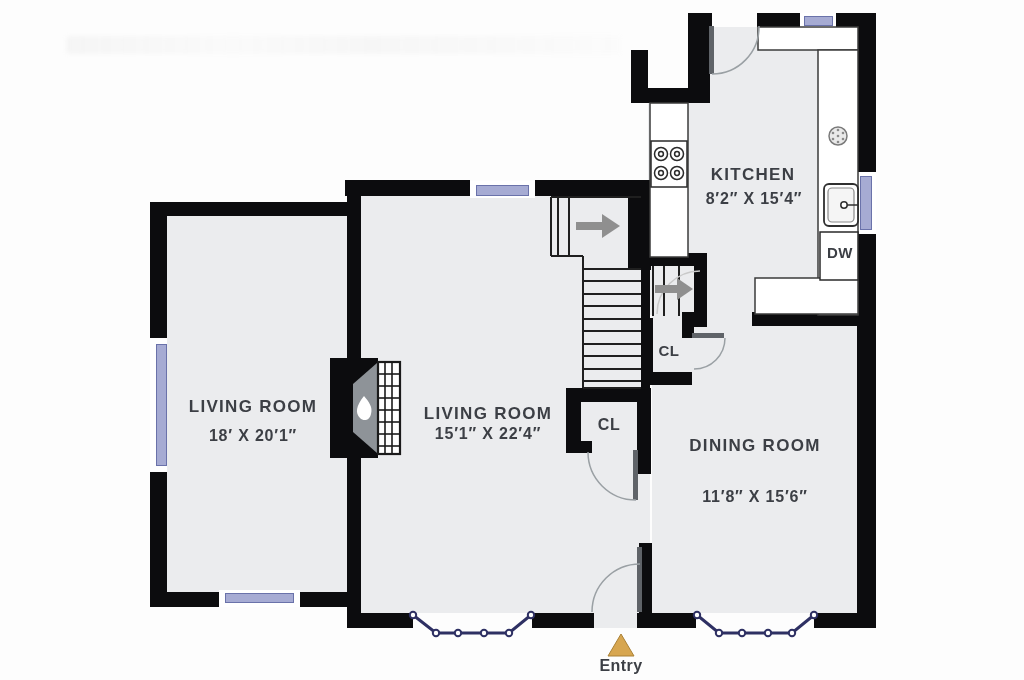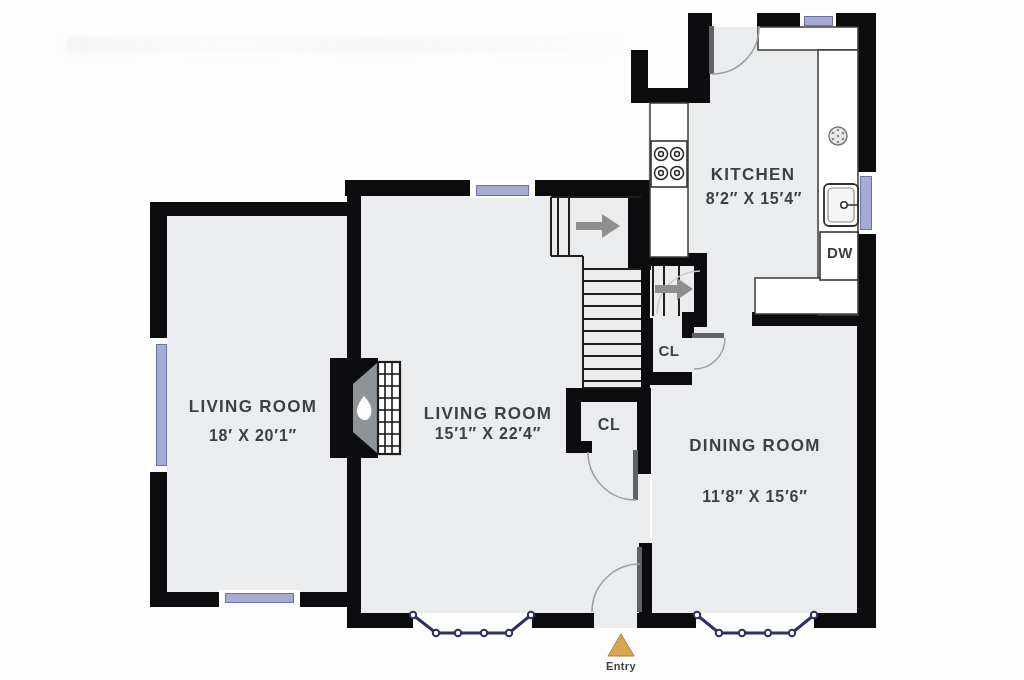--- a/index.html
+++ b/index.html
@@ -8,21 +8,21 @@
   .floor{position:absolute;background:var(--floor,#ebecee);z-index:1;}
   .wall{position:absolute;background:var(--wall,#0c0c0e);z-index:3;}
   .wingap{position:absolute;background:#ffffff;z-index:4;}
   .window{position:absolute;background:var(--window,#a6abd3);border:1px solid var(--window_frame,#6a72aa);z-index:5;box-sizing:border-box;}
   #overlay{position:absolute;left:0;top:0;z-index:6;}
   .lbl{position:absolute;transform:translate(-50%,-50%);color:var(--label,#3c3f45);z-index:7;white-space:nowrap;text-align:right;}
   .room-name{font-size:17px;font-weight:bold;letter-spacing:1.3px;}
   .room-dims{font-size:16px;font-weight:bold;letter-spacing:0.8px;}
   .cl{font-size:16px;font-weight:bold;letter-spacing:0.5px;}
   .dw{font-size:15px;font-weight:bold;letter-spacing:0.5px;}
-  .entry-lbl{font-size:11px;font-weight:bold;letter-spacing:0.4px;}
+  .entry-lbl{font-size:16px;font-weight:bold;letter-spacing:0.4px;}
   .watermark{position:absolute;left:66px;top:36px;width:555px;height:18px;z-index:2;
      background:linear-gradient(90deg,rgba(180,180,180,.10),rgba(200,200,200,.05) 30%,rgba(185,185,185,.09) 55%,rgba(205,205,205,.04));
      filter:blur(2px);border-radius:4px;}
 </style>
 </head>
 <body>
 
 <div id="plan">
 
   <div class="watermark"></div>

